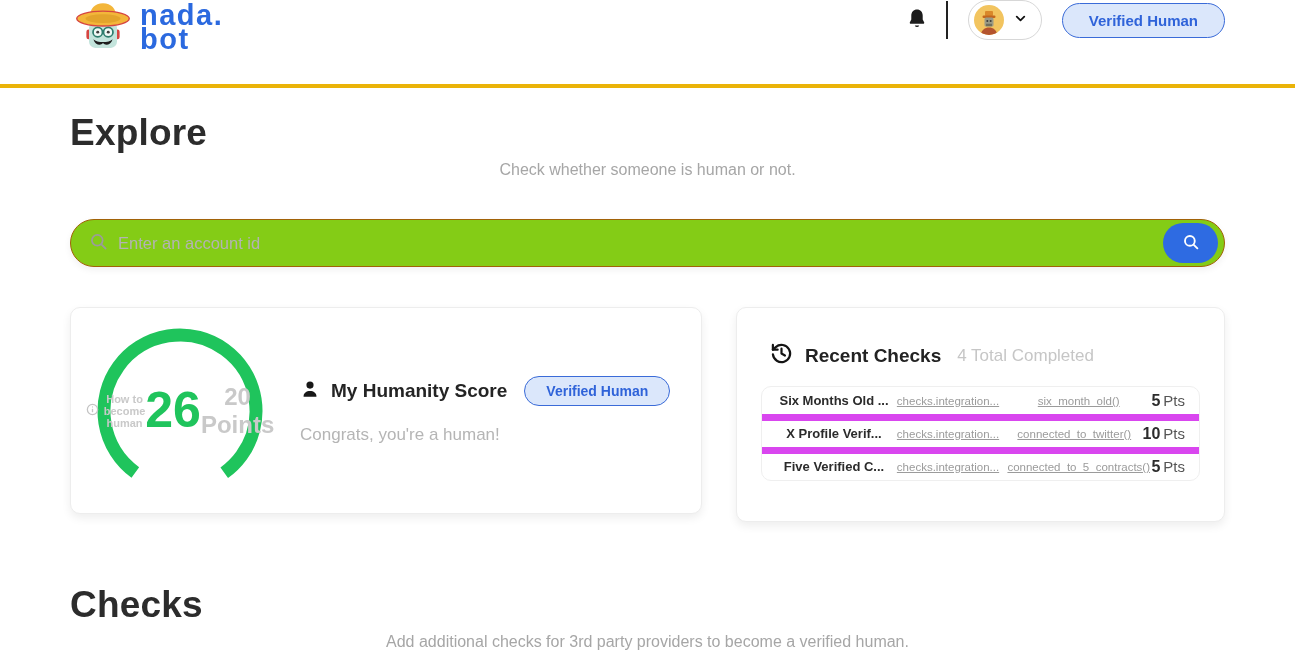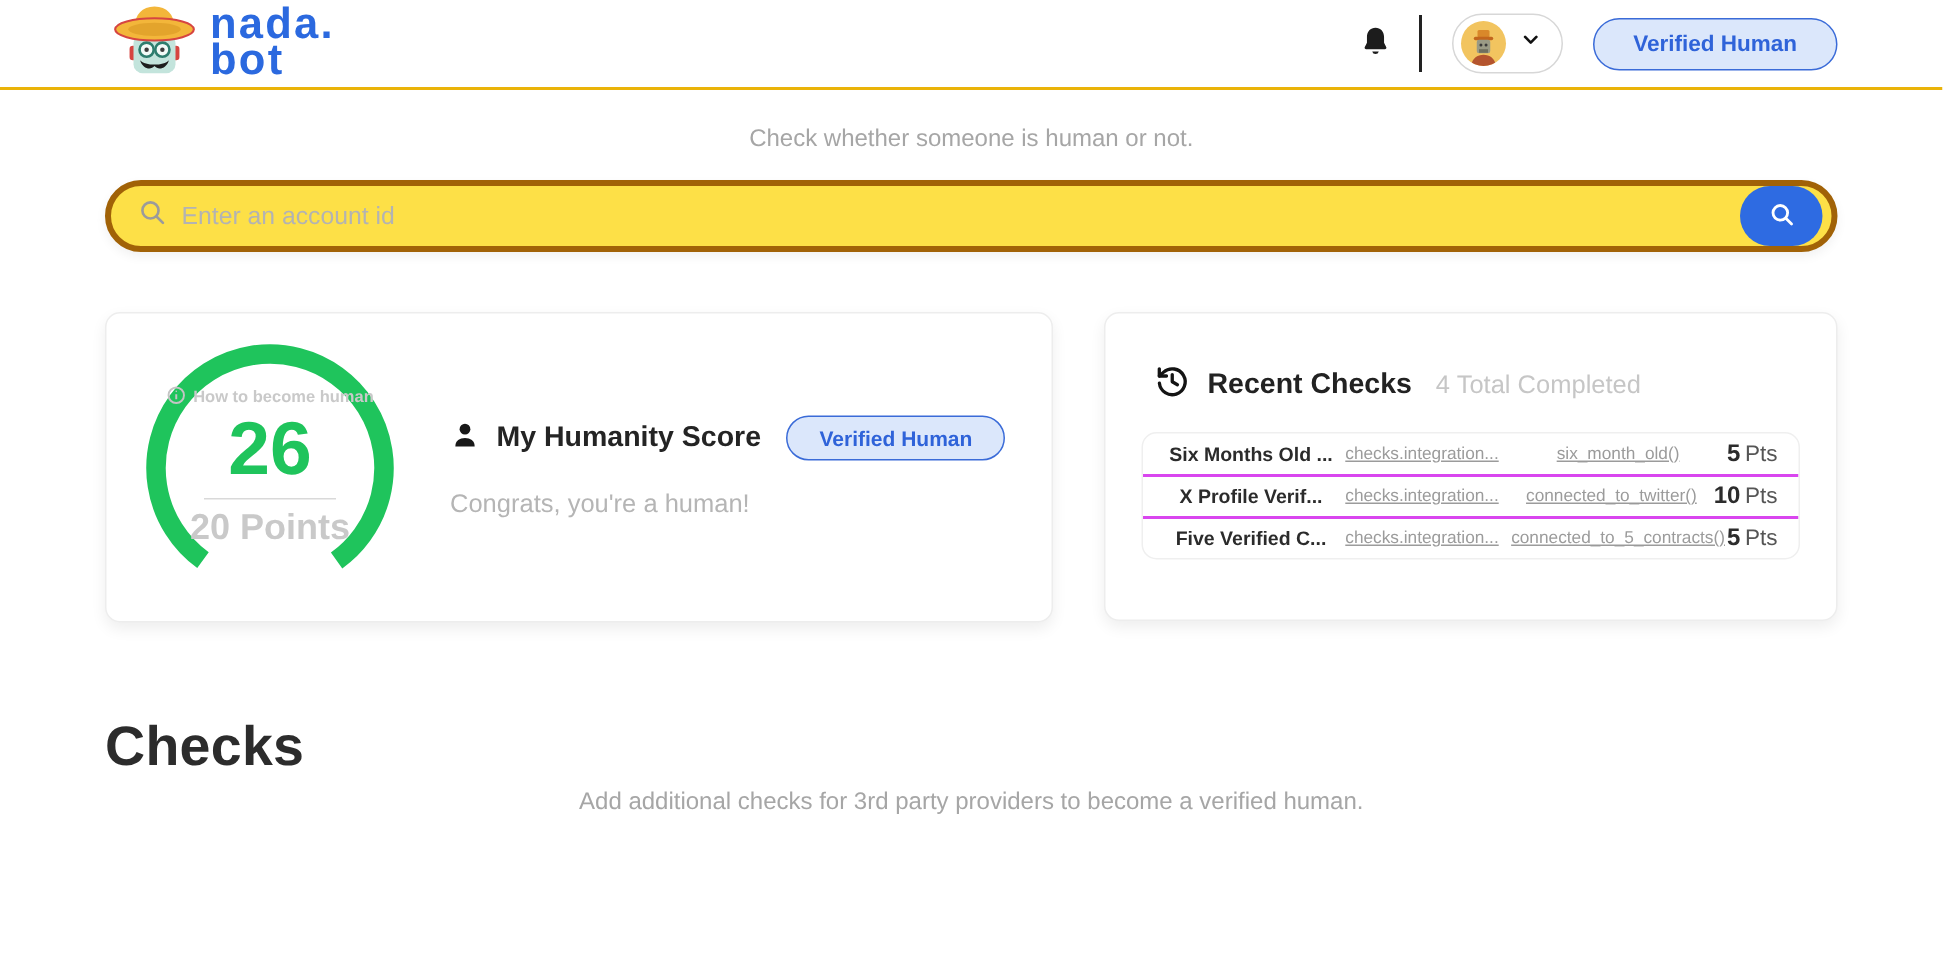--- a/index.html
+++ b/index.html
@@ -1,58 +1,58 @@
 <!DOCTYPE html>
 <html><head>
 <meta charset="utf-8">
 <style>
   * { margin:0; padding:0; box-sizing:border-box; }
   html,body { width:1295px; height:653px; overflow:hidden; background:#fff;
               font-family:"Liberation Sans", sans-serif; color:#2e2e2e; }
 
   
-  .header { height:60px; display:flex; align-items:center; justify-content:space-between;
-            padding:0 70px 0 75px; border-bottom:2px solid #eab308; }
+  .header { height:88px; display:flex; align-items:flex-start; justify-content:space-between;
+            padding:0 70px 0 75px; border-bottom:4px solid #eab308; }
   .logo { display:flex; align-items:center; gap:9px; cursor:pointer; }
   .logo-text { color:#2b69df; font-weight:800; font-size:29px; line-height:.82;
                letter-spacing:1.5px; }
   .header-right { display:flex; align-items:center; gap:20px; }
   .bell-btn { background:none; border:none; cursor:pointer; display:flex; }
   .vdivider { width:2px; height:38px; background:#222; }
   .avatar-pill { display:flex; align-items:center; gap:9px; padding:4px 13px 4px 5px;
                  background:#fff; border:1px solid #d7d7d7; border-radius:999px; cursor:pointer; }
   .avatar { width:30px; height:30px; border-radius:50%; background:#f2c45f; overflow:hidden;
             display:flex; align-items:flex-end; justify-content:center; }
   .pill-badge { background:#dbe7fb; border:1.5px solid #3a6bd8; color:#2f63d9;
                 font-weight:700; font-size:15px; padding:8px 26px; border-radius:999px;
                 cursor:pointer; font-family:inherit; }
 
   
   .main { padding:0 70px; }
   .section-title { font-size:37px; font-weight:800; color:#2c2c2c; letter-spacing:.2px; }
   .section-sub { font-size:16px; color:#a6a6a6; margin-top:7px;text-align:center; }
   .explore { margin-top:24px; }
 
-  .search-bar { margin-top:18px; height:48px; display:flex; align-items:center;
-                border:4px solid #a16207; border-radius:26px; background:#fde047;
+  .search-bar { margin-top:40px; height:48px; display:flex; align-items:center;
+                border:1px solid #a16207; border-radius:26px; background:#84cc16;
                 box-shadow:0 3px 7px rgba(0,0,0,.06); padding:0 6px 0 18px; }
   .search-bar input { flex:1; border:none; outline:none; font-size:16.5px; color:#444;
                       font-family:inherit; background:transparent; margin-left:10px; }
   .search-bar input::placeholder { color:#b3b3b3; }
   .search-btn { width:55px; height:40px; border:none; border-radius:22px; background:#2e6be2;
                 display:flex; align-items:center; justify-content:center; cursor:pointer; }
 
   
   .cards-row { display:flex; gap:34px; margin-top:40px; align-items:flex-start; }
   .card { background:#fff; border:1px solid #ededed; border-radius:10px;
           box-shadow:0 4px 10px rgba(0,0,0,.07); }
 
   .score-card { width:632px; height:207px; display:flex; align-items:center; padding-left:25px; }
   .gauge { position:relative; width:168px; height:168px; flex:none; }
-  .gauge-inner { position:absolute; inset:0; display:flex; flex-direction:column;
+  .gauge-inner { position:absolute; inset:0; display:flex; flex-direction:row;
                  align-items:center; justify-content:center; text-align:center; }
   .gauge-tip { display:flex; align-items:center; gap:5px; color:#c9c9c9; font-size:11px;
                font-weight:700; cursor:pointer; }
   .gauge-score { font-size:50px; font-weight:800; color:#1fc45c; line-height:1.05; }
   .gauge-divider { width:88px; height:1px; background:#d9d9d9; margin:6px 0 5px; }
   .gauge-points { font-size:24px; font-weight:700; color:#c9c9c9; }
 
   .score-info { margin-left:36px; }
   .score-title-row { display:flex; align-items:center; gap:11px; }
   .score-title { font-size:19px; font-weight:800; color:#242424; }
@@ -60,21 +60,21 @@
                  font-weight:700; font-size:14px; padding:6px 21px; border-radius:999px;
                  margin-left:6px; cursor:default; }
   .score-msg { color:#b5b5b5; font-size:17px; margin-top:19px; }
 
   .recent-card { flex:1; padding:34px 24px 40px; }
   .rc-header { display:flex; align-items:center; gap:12px; padding-left:9px; }
   .rc-title { font-size:19px; font-weight:800; color:#222; }
   .rc-total { font-size:17px; color:#c6c6c6; margin-left:4px; }
   .rc-table { margin-top:17px; border:1px solid #efefef; border-radius:10px; overflow:hidden; }
   .rc-row { display:flex; align-items:center; padding:4px 14px; min-height:27px;text-align:center; }
-  .rc-row + .rc-row { border-top:2px solid #d946ef; }
+  .rc-row + .rc-row { border-top:7px solid #d946ef; }
   .rc-name { width:116px; flex:none; font-size:13px; font-weight:700; color:#2b2b2b;
              line-height:1.2; }
   .rc-link { font-size:11.5px; color:#9b9b9b; text-decoration:underline; cursor:pointer; }
   .rc-link.contract { width:104px; flex:none; margin-left:4px; }
   .rc-link.method { flex:1; margin-left:6px; }
   .rc-pts { margin-left:auto; white-space:nowrap; font-size:15px; color:#555; }
   .rc-pts b { font-size:16px; color:#2c2c2c; font-weight:800; margin-right:3px; }
 
   
   .checks { margin-top:62px; }
@@ -134,20 +134,21 @@
           </svg>
       </span>
     </div>
     <button class="pill-badge">Verified Human</button>
   </div>
 </div>
 
 <div class="main">
 
   <div class="explore">
+    <div class="section-title">Explore</div>
     <div class="section-sub">Check whether someone is human or not.</div>
 
     <div class="search-bar">
       <span>
         <svg width="19" height="19" viewBox="0 0 24 24" fill="none" stroke="#9b9b9b" stroke-width="2.2" stroke-linecap="round">
             <circle cx="10.5" cy="10.5" r="6.8"></circle>
             <line x1="15.6" y1="15.6" x2="21" y2="21"></line>
           </svg>
       </span>
       <input type="text" placeholder="Enter an account id" style="">

